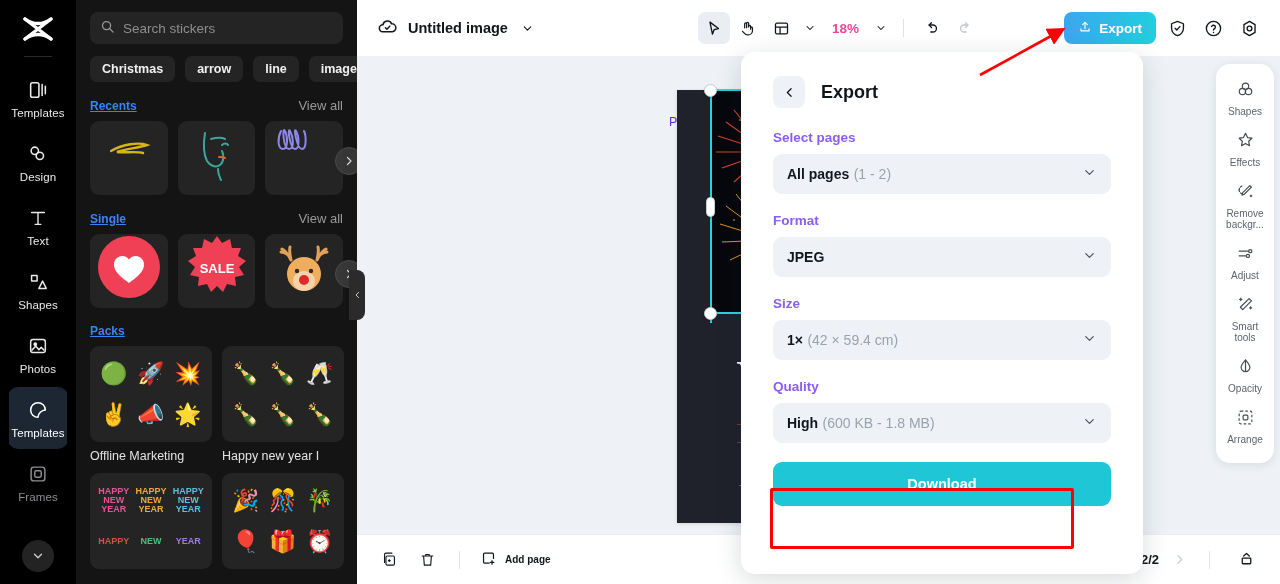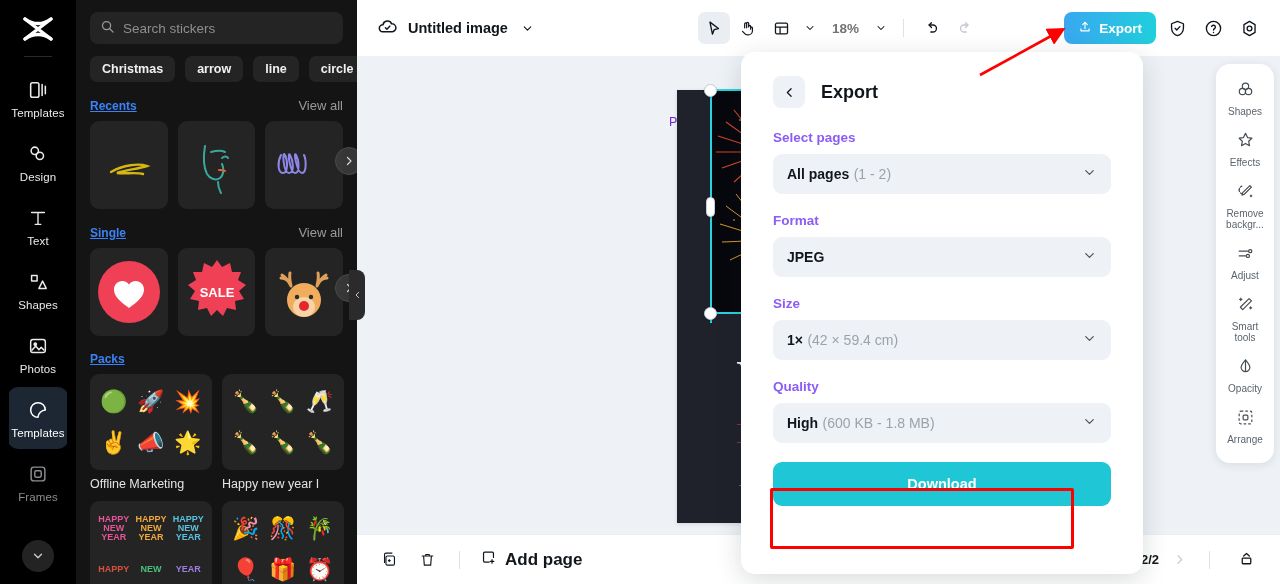--- a/index.html
+++ b/index.html
@@ -60,22 +60,22 @@
     padding: 6px 12px; font-size: 12.5px; white-space: nowrap; cursor: pointer; font-weight: 600;
   }
   .sec-head {
     display: flex; align-items: baseline; justify-content: space-between;
     padding: 16px 14px 8px;
   }
   .sec-title { color: #3b82f6; font-size: 12px; font-weight: 700; text-decoration: underline; }
   .sec-link { color: #9a9a9a; font-size: 13px; cursor: pointer; }
   .row3 { display: flex; gap: 10px; padding: 0 14px; position: relative; }
   .tile {
-    width: 80px; height: 88px; border-radius: 9px; background: #242424;
-    display: flex; align-items: center; justify-content: center; cursor: pointer; overflow:hidden;
+    width: 80px; height: 74px; border-radius: 9px; background: #242424;
+    display: flex; align-items: flex-start; justify-content: center; cursor: pointer; overflow:hidden;
   }
   .arrow-next {
     position: absolute; width: 28px; height: 28px; border-radius: 50%;
     background: rgba(60,60,60,.85); border: 1px solid #4a4a4a;
     display: flex; align-items: center; justify-content: center;
     right: -6px; top: 26px; cursor: pointer; z-index: 3;
   }
   .packs-row { display: flex; gap: 10px; padding: 0 14px; }
   .pack {
     width: 122px; cursor: pointer;
@@ -103,21 +103,21 @@
   }
   .tb-left { display: flex; align-items: center; gap: 10px; padding-left: 20px; }
   .doc-title { font-size: 14.5px; color: #11161c; font-weight: 600; }
   .tb-center { display: flex; align-items: center; gap: 2px; margin-left: 160px; }
   .tool-btn {
     width: 32px; height: 32px; border-radius: 7px;
     display: flex; align-items: center; justify-content: center; cursor: pointer;
   }
   .tool-btn.sel { background: #eaeef3; }
   .chev-btn { width: 20px; height: 28px; display:flex; align-items:center; justify-content:center; cursor:pointer;}
-  .zoomval { font-size: 13.5px; color: #737373; font-weight: 600; margin-left: 10px; }
+  .zoomval { font-size: 13.5px; color: #ec4899; font-weight: 600; margin-left: 10px; }
   .vsep { width: 1px; height: 18px; background: #dfe3e8; margin: 0 10px; }
   .tb-right { margin-left: auto; display: flex; align-items: center; gap: 6px; padding-right: 16px; }
   .export-btn {
     height: 32px; border-radius: 8px; padding: 0 14px;
     background: linear-gradient(90deg,#3aa7f0 0%, #20cfdc 100%);
     color: #fff; font-size: 13.5px; font-weight: 700;
     display: flex; align-items: center; gap: 7px; cursor: pointer; border: 0;
     font-family: "Liberation Sans", sans-serif;
   }
   .icon-btn { width: 30px; height: 30px; display: flex; align-items: center; justify-content: center; cursor: pointer; }
@@ -166,21 +166,21 @@
   }
   .rp-lab { font-size: 10px; color: #5c646d; line-height: 11px; text-align: center; }
 
   
   .bottombar {
     position: absolute; left: 357px; bottom: 0; width: 923px; height: 50px;
     background: #fff; display: flex; align-items: center; z-index: 20;
     border-top: 1px solid #eceff2;
   }
   .bb-left { display: flex; align-items: center; gap: 6px; padding-left: 16px; }
-  .bb-addpage { display: flex; align-items: center; gap: 8px; font-size: 17px; color: #11161c; font-weight: 600; cursor: pointer; padding-left:4px;}
+  .bb-addpage { display: flex; align-items: center; gap: 8px; font-size: 10px; color: #11161c; font-weight: 600; cursor: pointer; padding-left:4px;}
   .bb-right { margin-left: auto; display: flex; align-items: center; gap: 10px; padding-right: 18px; }
   .pagecount { font-size: 13px; color: #11161c; font-weight: 600; }
 
   
   .export-pop {
     position: absolute; left: 741px; top: 52px; width: 402px; height: 522px;
     background: #fff; border-radius: 14px; box-shadow: 0 6px 26px rgba(20,30,40,.16);
     z-index: 50; padding: 24px 32px 0;
   }
   .pop-head { display: flex; align-items: center; gap: 16px; margin-bottom: 22px; }
@@ -316,21 +316,21 @@
           </svg>
         </span>
         <input type="text" placeholder="Search stickers" style="">
       </div>
     </div>
 
     <div class="chips">
       <div class="chip">Christmas</div>
       <div class="chip">arrow</div>
       <div class="chip">line</div>
-      <div class="chip">circle</div>
+      <div class="chip">image</div>
     </div>
 
     <div class="sec-head">
       <div class="sec-title">Recents</div>
       <div class="sec-link">View all</div>
     </div>
     <div class="row3">
       <div class="tile">
         <svg width="56" height="46" viewBox="0 0 56 46" fill="none" stroke="#d6b612" stroke-width="2.4" stroke-linecap="round">
           <path d="M10 30c12-7 28-9 36-6-9 3-22 4-30 7 8 1 20-1 26 1"></path>

